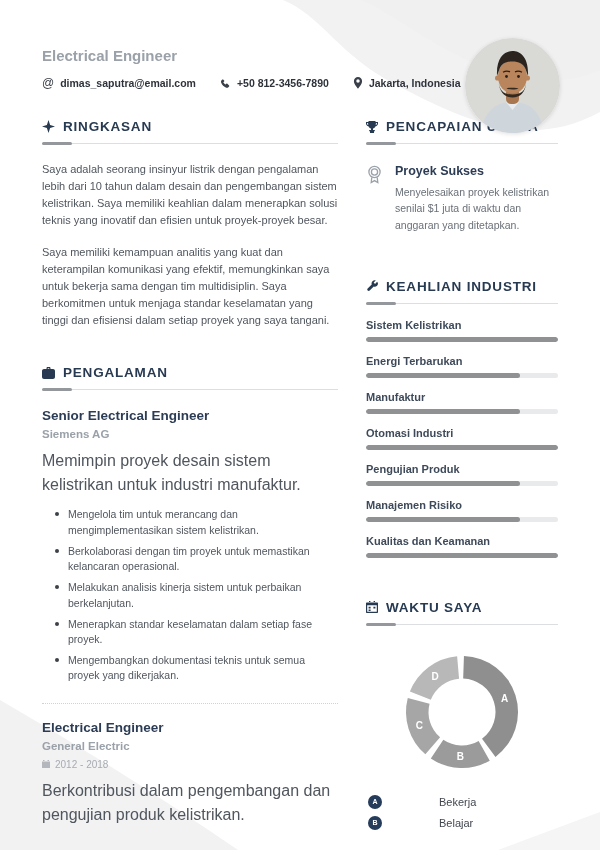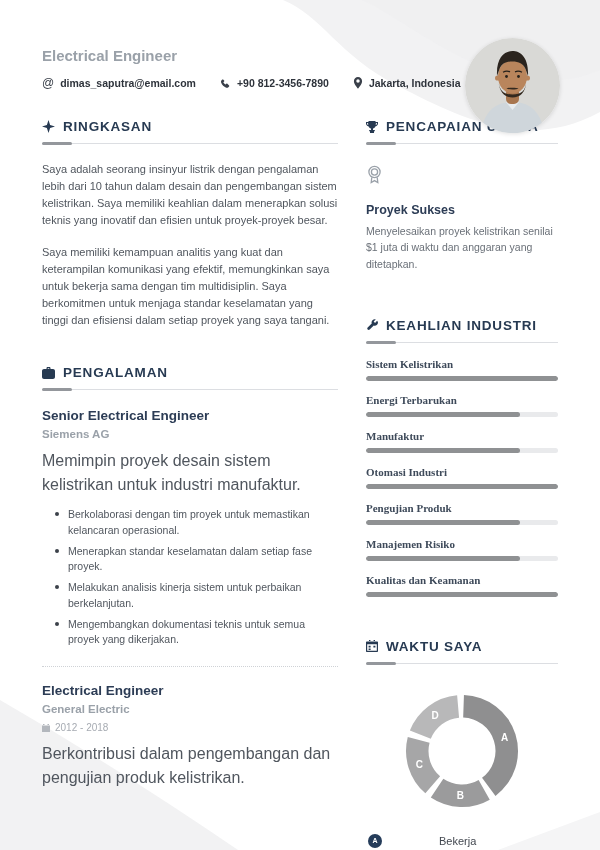--- a/index.html
+++ b/index.html
@@ -53,27 +53,27 @@
   .job-title { font-size:13.5px; font-weight:bold; color:#2c3c55; }
   .job-company { margin-top:5px; font-size:11.5px; font-weight:bold; color:#9aa1a9; }
   .job-dates { margin-top:7px; display:flex; align-items:center; gap:5px; font-size:10px; color:#a6abb2; }
   .job-dates .dicon { display:inline-flex; color:#b3b7bd; }
   .job-desc { margin-top:9px; font-size:16px; line-height:1.5; color:#50565e; }
   .bullets { margin-top:7px; }
   .bullet { display:flex; gap:9px; padding:3px 0 3px 13px; font-size:10.5px; line-height:1.45; color:#50565e; }
   .bullet .dot { flex:none; width:4px; height:4px; border-radius:50%; background:#3c414a; margin-top:5px; }
 
   
-  .ach-item { margin-top:18px; display:flex; gap:12px;flex-direction:column; }
+  .ach-item { margin-top:18px; display:flex; gap:12px; }
   .ach-icon { flex:none; color:#9aa1a9; margin-top:1px; }
   .ach-title { font-size:12.5px; font-weight:bold; color:#2c3c55; }
   .ach-text { margin-top:6px; font-size:10.5px; line-height:1.55; color:#6a7078; }
 
   
-  .skills { margin-top:12px;font-family:Liberation Serif, serif; }
+  .skills { margin-top:12px; }
   .skill { margin-top:13px; }
   .skill-label { font-size:11px; font-weight:bold; color:#3e4a5a; }
   .skill-track { margin-top:6px; height:5px; background:#e9eaec; border-radius:3px; overflow:hidden; }
   .skill-fill { height:5px; background:#8f9193; border-radius:3px; width:0; }
 
   
   .donut-wrap { margin-top:20px; display:flex; justify-content:center; }
   .legend { margin-top:18px; padding-left:2px; }
   .legend-item { display:flex; align-items:center; gap:13px; margin-top:7px; }
   .legend-key {
@@ -101,21 +101,21 @@
       <div class="contact-item">
         <span class="cicon at-glyph">@</span>
         <span>dimas_saputra@email.com</span>
       </div>
       <div class="contact-item">
         <span class="cicon">
           <svg width="11" height="11" viewBox="0 0 12 12">
               <path fill="currentColor" d="M3.8 1.4l1.9 1.9c.3.3.3.8 0 1.1l-.9.9c.5 1 1.4 1.9 2.4 2.4l.9-.9c.3-.3.8-.3 1.1 0l1.9 1.9c.3.3.3.8 0 1.1l-.8.8c-.6.6-1.5.8-2.3.5C5.4 10 3.4 8 2.4 5.4c-.3-.8-.1-1.7.5-2.3l.8-.8c.3-.2.8-.2 1.1.1z" transform="translate(-1.2,-0.6)"></path>
             </svg>
         </span>
-        <span>+90 812-3456-7890</span>
+        <span>+50 812-3456-7890</span>
       </div>
       <div class="contact-item">
         <span class="cicon">
           <svg width="10" height="12" viewBox="0 0 11 13">
               <path fill="currentColor" d="M5.5 0C3 0 1 2 1 4.5 1 7.9 5.5 12.6 5.5 12.6S10 7.9 10 4.5C10 2 8 0 5.5 0zm0 6.3a1.9 1.9 0 1 1 0-3.8 1.9 1.9 0 0 1 0 3.8z"></path>
             </svg>
         </span>
         <span>Jakarta, Indonesia</span>
       </div>
     </div>
@@ -172,29 +172,33 @@
             <span class="rule-accent"></span>
           </div>
 
         <div class="job">
           <div class="job-title">Senior Electrical Engineer</div>
           <div class="job-company">Siemens AG</div>
           <div class="job-desc">Memimpin proyek desain sistem kelistrikan untuk industri manufaktur.</div>
           <div class="bullets">
             <div class="bullet">
                 <span class="dot"></span>
+                <span>Mengelola tim untuk merancang dan mengimplementasikan sistem kelistrikan.</span>
+              </div>
+            <div class="bullet">
+                <span class="dot"></span>
                 <span>Berkolaborasi dengan tim proyek untuk memastikan kelancaran operasional.</span>
               </div>
             <div class="bullet">
                 <span class="dot"></span>
+                <span>Melakukan analisis kinerja sistem untuk perbaikan berkelanjutan.</span>
+              </div>
+            <div class="bullet">
+                <span class="dot"></span>
                 <span>Menerapkan standar keselamatan dalam setiap fase proyek.</span>
-              </div>
-            <div class="bullet">
-                <span class="dot"></span>
-                <span>Melakukan analisis kinerja sistem untuk perbaikan berkelanjutan.</span>
               </div>
             <div class="bullet">
                 <span class="dot"></span>
                 <span>Mengembangkan dokumentasi teknis untuk semua proyek yang dikerjakan.</span>
               </div>
           </div>
         </div>
 
         <div class="job">
           <div class="job-title">Electrical Engineer</div>

